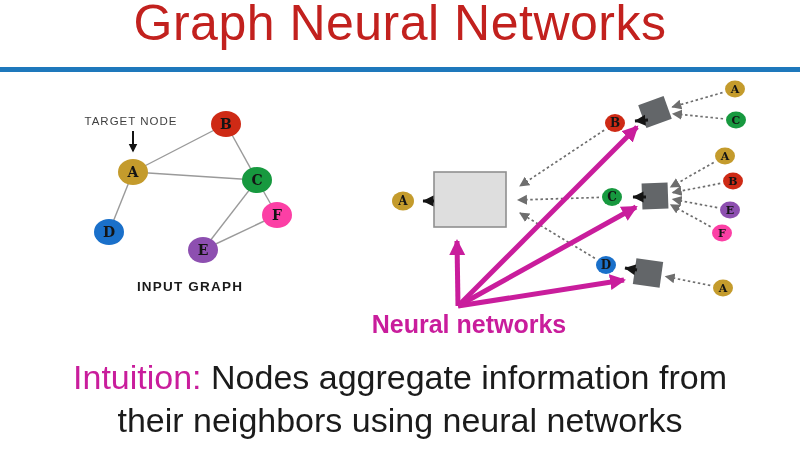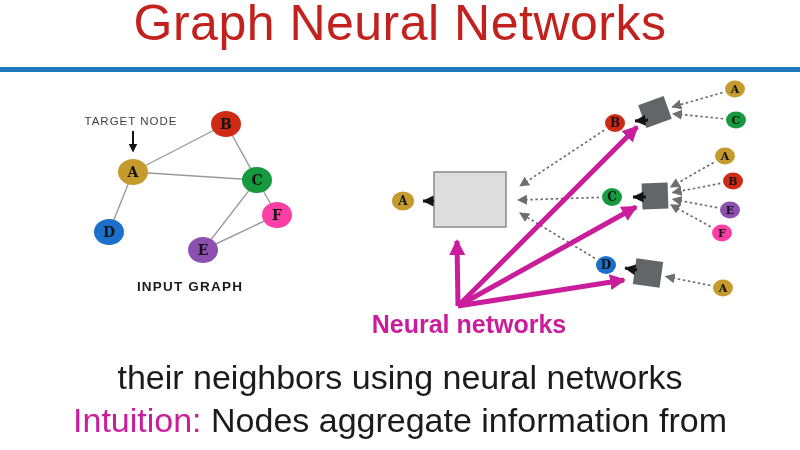--- a/index.html
+++ b/index.html
@@ -155,15 +155,15 @@
       </g>
       <g>
         <ellipse cx="723" cy="288" rx="10" ry="8.5" fill="#c49b2c"></ellipse>
         <text x="723" y="291.96" text-anchor="middle" font-size="11" font-weight="bold" font-family="&quot;DejaVu Serif&quot;, serif" fill="#141414">A</text>
       </g>
     </g>
   <text id="t-nn" x="469" y="333" text-anchor="middle" font-size="25" font-weight="bold" fill="#c91d9c">Neural networks</text>
 </svg>
 
 <div class="intuition">
+  <div><span class="kw" style="color: rgb(201, 29, 156);">Intuition:</span><span> Nodes aggregate information from</span></div>
   <div>their neighbors using neural networks</div>
-  <div><span class="kw" style="color: rgb(201, 29, 156);">Intuition:</span><span> Nodes aggregate information from</span></div>
 </div>
 
 </body></html>

